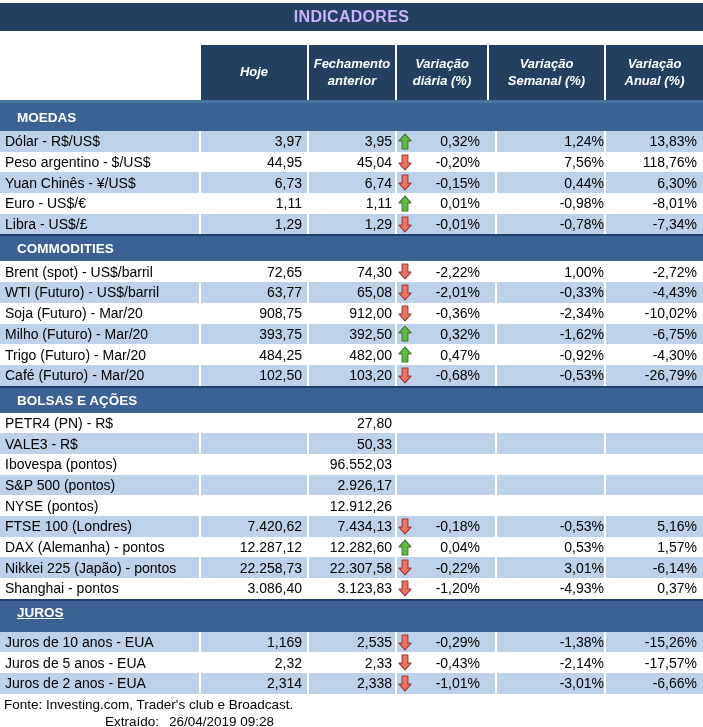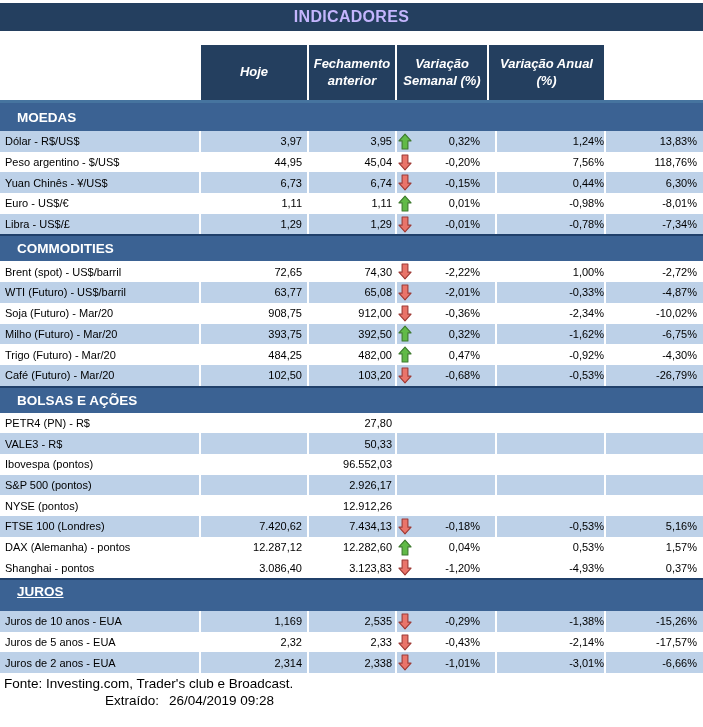--- a/index.html
+++ b/index.html
@@ -34,21 +34,21 @@
     height:27px; background:var(--steel);
     border-top:2px solid #20406a;
     color:#fff; font-weight:bold; font-size:13.5px;
     display:flex; align-items:center; padding-left:17px;
   }
   .section-bar.first { border-top:3px solid #46749f; height:31px; }
   .section-bar.tall { height:33px; align-items:flex-start; padding-top:4px;text-decoration:underline; }
 
   .row {
     display:grid; grid-template-columns:199px 108px 88px 92px 117px 99px;
-    height:20.7px; font-size:11px;
+    height:20.7px; font-size:14px;
   }
   .row.striped { background:var(--lightrow); }
   .cell {
     height:100%; display:flex; align-items:center; overflow:hidden;
     border-left:2px solid #fff;
   }
   .cell.label { border-left:none; padding-left:5px; white-space:nowrap; }
   .cell.num { justify-content:flex-end; }
   .cell.hoje { padding-right:5px; }
   .cell.fech { padding-right:3px; }
@@ -68,20 +68,21 @@
 <body>
 
 <div class="page">
 
   <div class="title-bar">INDICADORES</div>
 
   <div class="header-row">
     <div class="header-cell empty"></div>
     <div class="header-cell">Hoje</div>
     <div class="header-cell">Fechamento anterior</div>
+    <div class="header-cell">Variação diária (%)</div>
     <div class="header-cell">Variação Semanal (%)</div>
     <div class="header-cell">Variação Anual (%)</div>
   </div>
 
   <div id="table-body">
       <div class="section-bar first">MOEDAS</div>
       <div class="row striped">
         <div class="cell label">Dólar - R$/US$</div>
         <div class="cell num hoje">3,97</div>
         <div class="cell num fech">3,95</div>
@@ -178,21 +179,21 @@
         <div class="cell num fech">65,08</div>
         <div class="cell diaria">
           <span class="arrow-slot">
             <svg width="14" height="17" viewBox="0 0 15 18">
               <path d="M7.5 17 L1 9.7 H4.4 V1 H10.6 V9.7 H14 Z" fill="#e9746a" stroke="#9e3b36" stroke-width="1.2" stroke-linejoin="round"></path>
             </svg>
           </span>
           <span class="diaria-val">-2,01%</span>
         </div>
         <div class="cell num semanal">-0,33%</div>
-        <div class="cell num anual">-4,87%</div>
+        <div class="cell num anual">-4,43%</div>
       </div>
       <div class="row">
         <div class="cell label">Soja (Futuro) - Mar/20</div>
         <div class="cell num hoje">908,75</div>
         <div class="cell num fech">912,00</div>
         <div class="cell diaria">
           <span class="arrow-slot">
             <svg width="14" height="17" viewBox="0 0 15 18">
               <path d="M7.5 17 L1 9.7 H4.4 V1 H10.6 V9.7 H14 Z" fill="#e9746a" stroke="#9e3b36" stroke-width="1.2" stroke-linejoin="round"></path>
             </svg>
@@ -325,20 +326,35 @@
         <div class="cell diaria">
           <span class="arrow-slot">
             <svg width="14" height="17" viewBox="0 0 15 18">
               <path d="M7.5 1 L14 8.3 H10.6 V17 H4.4 V8.3 H1 Z" fill="#61ba47" stroke="#3e7a2f" stroke-width="1.2" stroke-linejoin="round"></path>
             </svg>
           </span>
           <span class="diaria-val">0,04%</span>
         </div>
         <div class="cell num semanal">0,53%</div>
         <div class="cell num anual">1,57%</div>
+      </div>
+      <div class="row striped">
+        <div class="cell label">Nikkei 225 (Japão) - pontos</div>
+        <div class="cell num hoje">22.258,73</div>
+        <div class="cell num fech">22.307,58</div>
+        <div class="cell diaria">
+          <span class="arrow-slot">
+            <svg width="14" height="17" viewBox="0 0 15 18">
+              <path d="M7.5 17 L1 9.7 H4.4 V1 H10.6 V9.7 H14 Z" fill="#e9746a" stroke="#9e3b36" stroke-width="1.2" stroke-linejoin="round"></path>
+            </svg>
+          </span>
+          <span class="diaria-val">-0,22%</span>
+        </div>
+        <div class="cell num semanal">3,01%</div>
+        <div class="cell num anual">-6,14%</div>
       </div>
       <div class="row">
         <div class="cell label">Shanghai - pontos</div>
         <div class="cell num hoje">3.086,40</div>
         <div class="cell num fech">3.123,83</div>
         <div class="cell diaria">
           <span class="arrow-slot">
             <svg width="14" height="17" viewBox="0 0 15 18">
               <path d="M7.5 17 L1 9.7 H4.4 V1 H10.6 V9.7 H14 Z" fill="#e9746a" stroke="#9e3b36" stroke-width="1.2" stroke-linejoin="round"></path>
             </svg>

